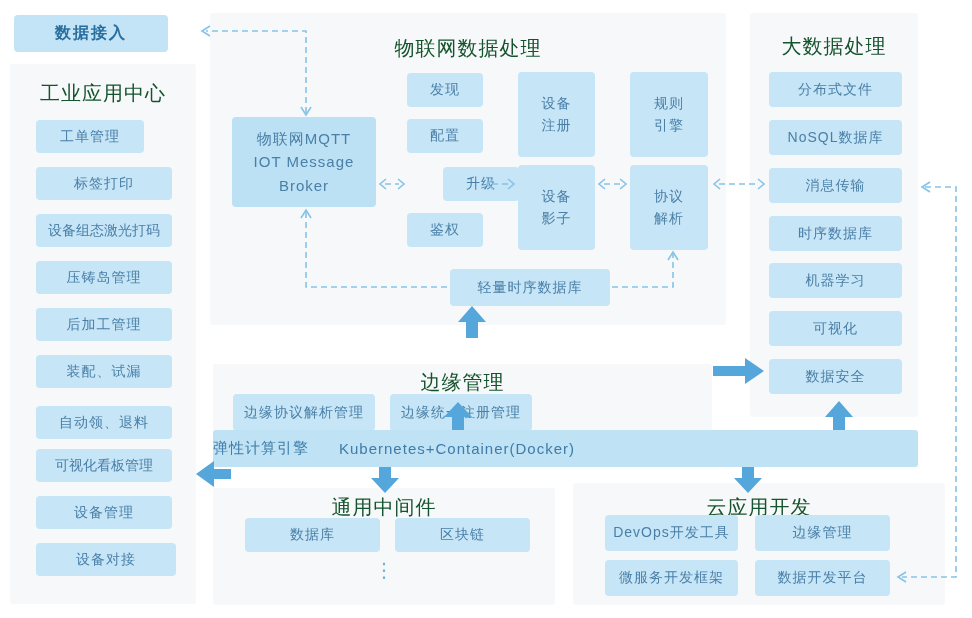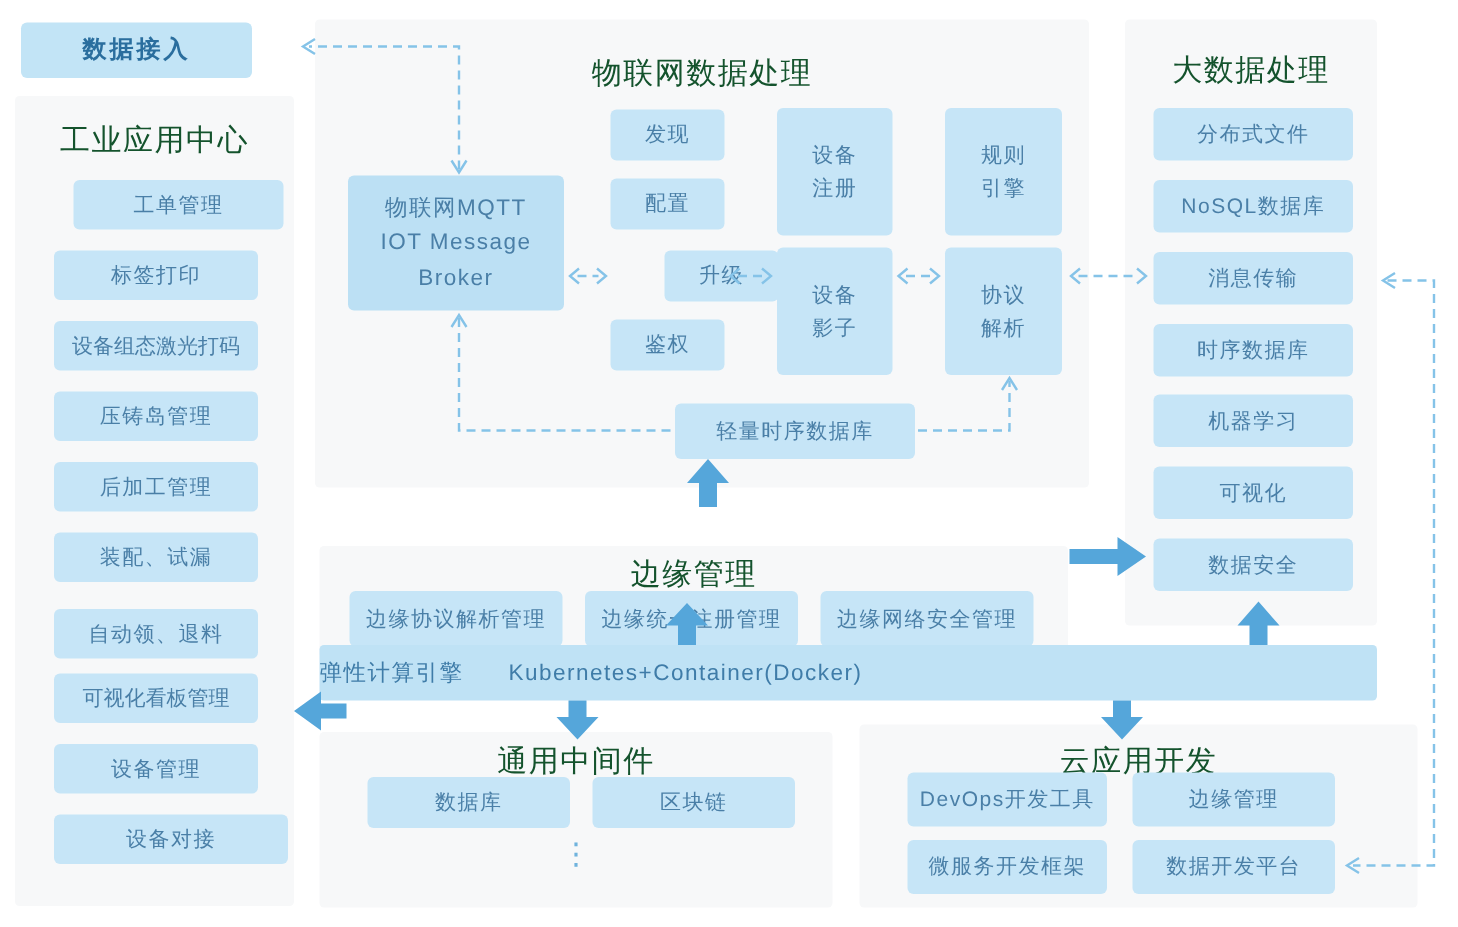--- a/index.html
+++ b/index.html
@@ -35,30 +35,30 @@
 </style>
 </head>
 <body>
 
 <div id="stage">
 
   <div class="btn-data-access">数据接入</div>
 
   <div class="panel" style="left:10px; top:64px; width:186px; height:540px;">
     <div class="panel-title" style="top:16px;">工业应用中心</div>
-    <div class="node" style="left:39px; top:56px;  width:140px; height:33px;">工单管理</div>
+    <div class="node" style="left:26px; top:56px;  width:108px; height:33px;">工单管理</div>
     <div class="node" style="left:26px; top:103px; width:136px; height:33px;">标签打印</div>
     <div class="node" style="left:26px; top:150px; width:136px; height:33px; letter-spacing:0;">设备组态激光打码</div>
     <div class="node" style="left:26px; top:197px; width:136px; height:33px;">压铸岛管理</div>
     <div class="node" style="left:26px; top:244px; width:136px; height:33px;">后加工管理</div>
     <div class="node" style="left:26px; top:291px; width:136px; height:33px;">装配、试漏</div>
     <div class="node" style="left:26px; top:342px; width:136px; height:33px;">自动领、退料</div>
     <div class="node" style="left:26px; top:385px; width:136px; height:33px; letter-spacing:0;">可视化看板管理</div>
     <div class="node" style="left:26px; top:432px; width:136px; height:33px;">设备管理</div>
-    <div class="node" style="left:26px; top:479px; width:156px; height:33px;">设备对接</div>
+    <div class="node" style="left:26px; top:479px; width:140px; height:33px;">设备对接</div>
   </div>
 
   <div class="panel" style="left:210px; top:13px; width:516px; height:312px;">
     <div class="panel-title" style="top:22px;">物联网数据处理</div>
     <div class="node deep pre" style="left:22px; top:104px; width:144px; height:90px; font-size:15px;">物联网MQTT
 IOT Message
 Broker</div>
     <div class="node" style="left:197px; top:60px;  width:76px; height:34px;">发现</div>
     <div class="node" style="left:197px; top:106px; width:76px; height:34px;">配置</div>
     <div class="node" style="left:197px; top:154px; width:76px; height:34px;margin-left:36px;">升级</div>
@@ -82,21 +82,20 @@
     <div class="node" style="left:19px; top:203px; width:133px; height:35px;">时序数据库</div>
     <div class="node" style="left:19px; top:250px; width:133px; height:35px;">机器学习</div>
     <div class="node" style="left:19px; top:298px; width:133px; height:35px;">可视化</div>
     <div class="node" style="left:19px; top:346px; width:133px; height:35px;">数据安全</div>
   </div>
 
   <div class="panel" style="left:213px; top:340px; width:499px; height:75px;margin-top:24px;">
     <div class="panel-title" style="top:5px;">边缘管理</div>
     <div class="node" style="left:20px;  top:30px; width:142px; height:37px;">边缘协议解析管理</div>
     <div class="node" style="left:177px; top:30px; width:142px; height:37px;">边缘统一注册管理</div>
-    <div class="node" style="left:334px; top:30px; width:142px; height:37px;">边缘网络安全管理</div>
   </div>
 
   <div class="bar">
     <span>弹性计算引擎</span>
     <span>Kubernetes+Container(Docker)</span>
   </div>
 
   <div class="panel" style="left:213px; top:488px; width:342px; height:117px;">
     <div class="panel-title" style="top:6px;">通用中间件</div>
     <div class="node" style="left:32px;  top:30px; width:135px; height:34px;">数据库</div>

